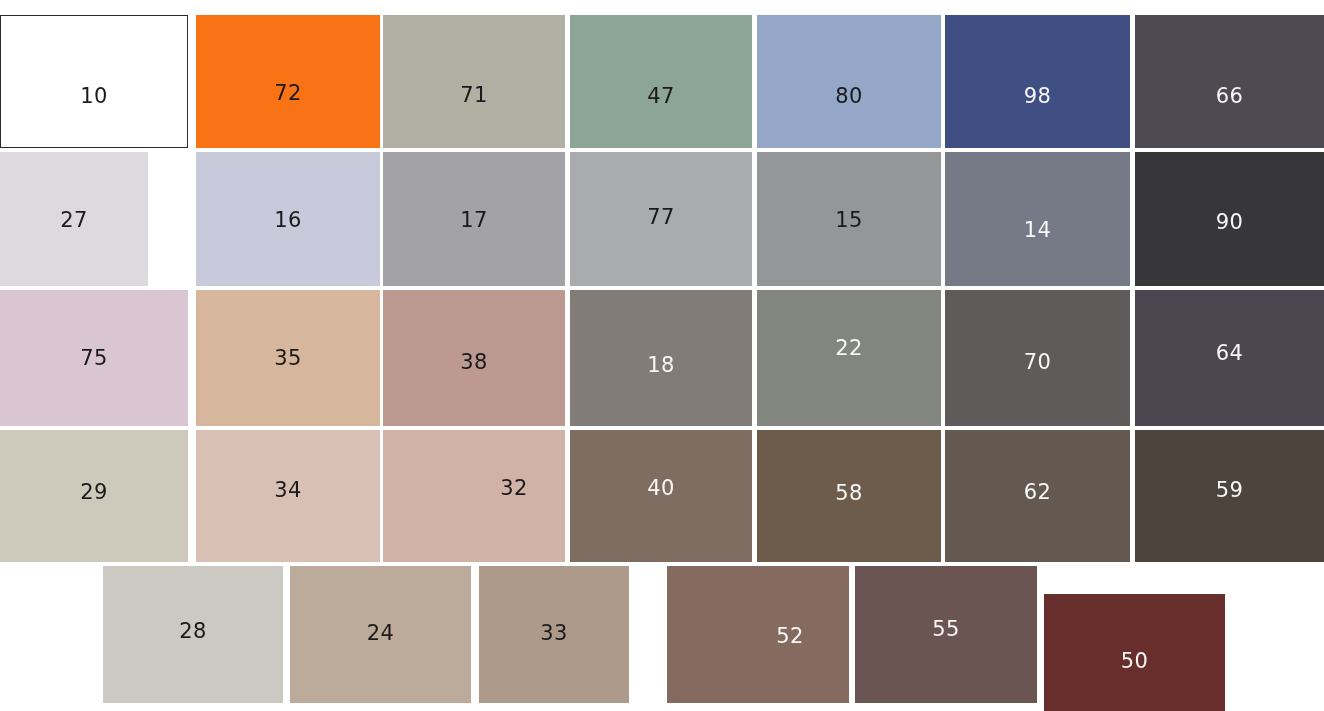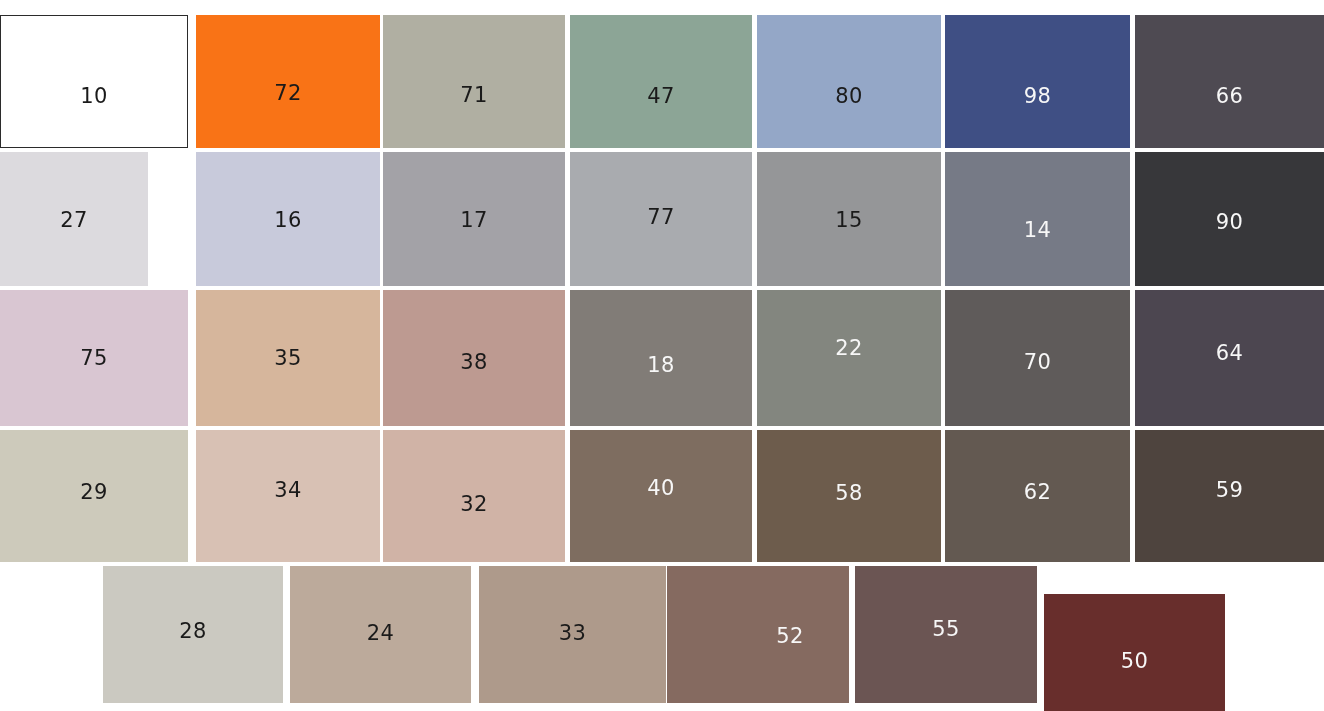--- a/index.html
+++ b/index.html
@@ -114,21 +114,21 @@
       </div>
     </div>
     <div class="palette-row" style="position: absolute; left: 0px; top: 430px; width: 100%; height: 132px;">
       <div class="swatch" style="left: 0px; top: 0px; width: 188px; height: 132px; background: rgb(205, 202, 187);">
         <span class="swatch-label" style="top: 52px; color: rgb(26, 26, 26);">29</span>
       </div>
       <div class="swatch" style="left: 196px; top: 0px; width: 184px; height: 132px; background: rgb(216, 193, 180);">
         <span class="swatch-label" style="top: 50px; color: rgb(26, 26, 26);">34</span>
       </div>
       <div class="swatch" style="left: 383px; top: 0px; width: 182px; height: 132px; background: rgb(208, 179, 166);">
-        <span class="swatch-label" style="top: 64px; color: rgb(26, 26, 26);">32</span>
+        <span class="swatch-label" style="top: 48px; color: rgb(26, 26, 26); margin-left: 40px;">32</span>
       </div>
       <div class="swatch" style="left: 570px; top: 0px; width: 182px; height: 132px; background: rgb(126, 109, 96);">
         <span class="swatch-label" style="top: 48px; color: rgb(247, 247, 247);">40</span>
       </div>
       <div class="swatch" style="left: 757px; top: 0px; width: 184px; height: 132px; background: rgb(109, 92, 76);">
         <span class="swatch-label" style="top: 53px; color: rgb(247, 247, 247);">58</span>
       </div>
       <div class="swatch" style="left: 945px; top: 0px; width: 185px; height: 132px; background: rgb(99, 89, 81);">
         <span class="swatch-label" style="top: 52px; color: rgb(247, 247, 247);">62</span>
       </div>
@@ -136,21 +136,21 @@
         <span class="swatch-label" style="top: 50px; color: rgb(247, 247, 247);">59</span>
       </div>
     </div>
     <div class="palette-row" style="position: absolute; left: 0px; top: 566px; width: 100%; height: 137px;">
       <div class="swatch" style="left: 103px; top: 0px; width: 180px; height: 137px; background: rgb(203, 201, 193);">
         <span class="swatch-label" style="top: 55px; color: rgb(26, 26, 26);">28</span>
       </div>
       <div class="swatch" style="left: 290px; top: 0px; width: 181px; height: 137px; background: rgb(188, 170, 155);">
         <span class="swatch-label" style="top: 57px; color: rgb(26, 26, 26);">24</span>
       </div>
-      <div class="swatch" style="left: 479px; top: 0px; width: 187px; height: 137px; background: rgb(174, 154, 139);">
+      <div class="swatch" style="left: 479px; top: 0px; width: 150px; height: 137px; background: rgb(174, 154, 139);">
         <span class="swatch-label" style="top: 57px; color: rgb(26, 26, 26);">33</span>
       </div>
       <div class="swatch" style="left: 667px; top: 0px; width: 182px; height: 137px; background: rgb(133, 106, 96);">
         <span class="swatch-label" style="top: 60px; color: rgb(247, 247, 247); padding-left: 32px;">52</span>
       </div>
       <div class="swatch" style="left: 855px; top: 0px; width: 182px; height: 137px; background: rgb(107, 85, 83);">
         <span class="swatch-label" style="top: 53px; color: rgb(247, 247, 247);">55</span>
       </div>
       <div class="swatch" style="left: 1044px; top: 0px; width: 181px; height: 137px; background: rgb(104, 46, 44); margin-top: 28px;">
         <span class="swatch-label" style="top: 57px; color: rgb(247, 247, 247);">50</span>

